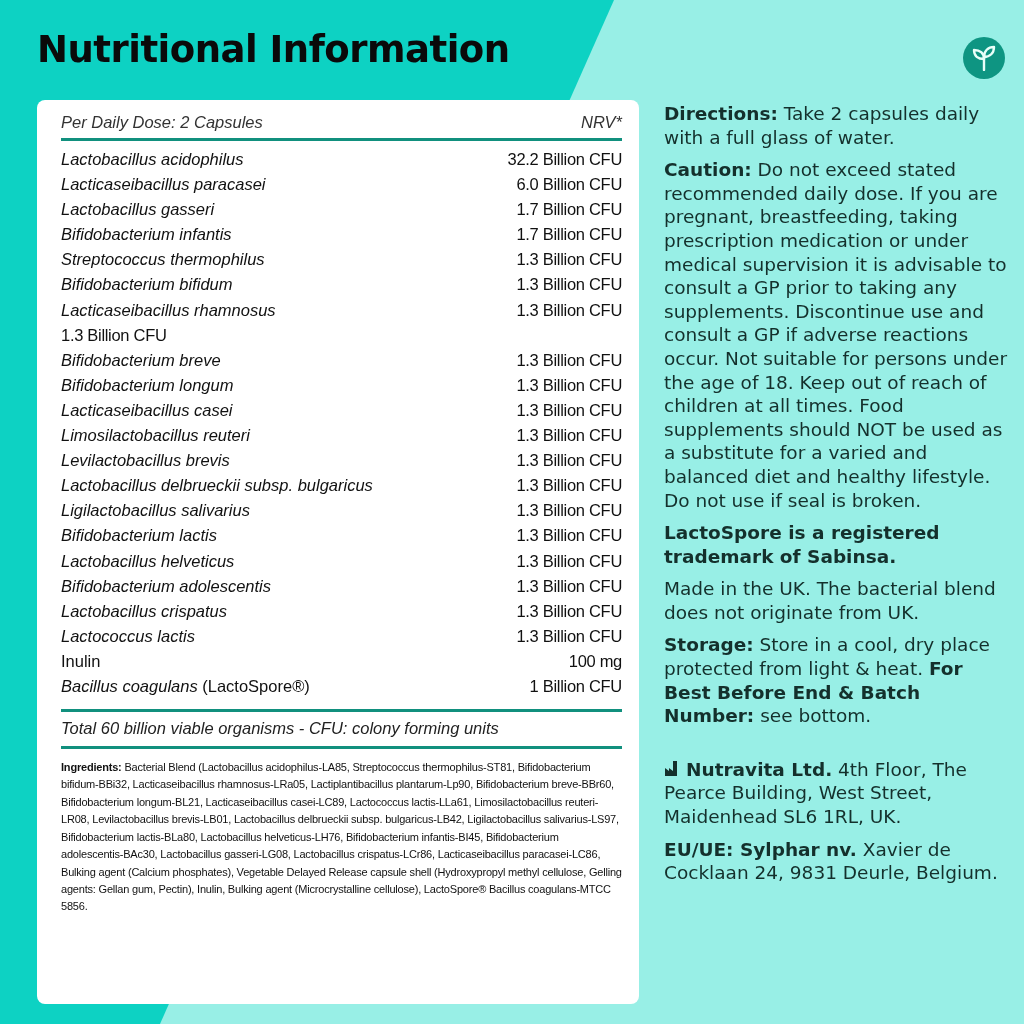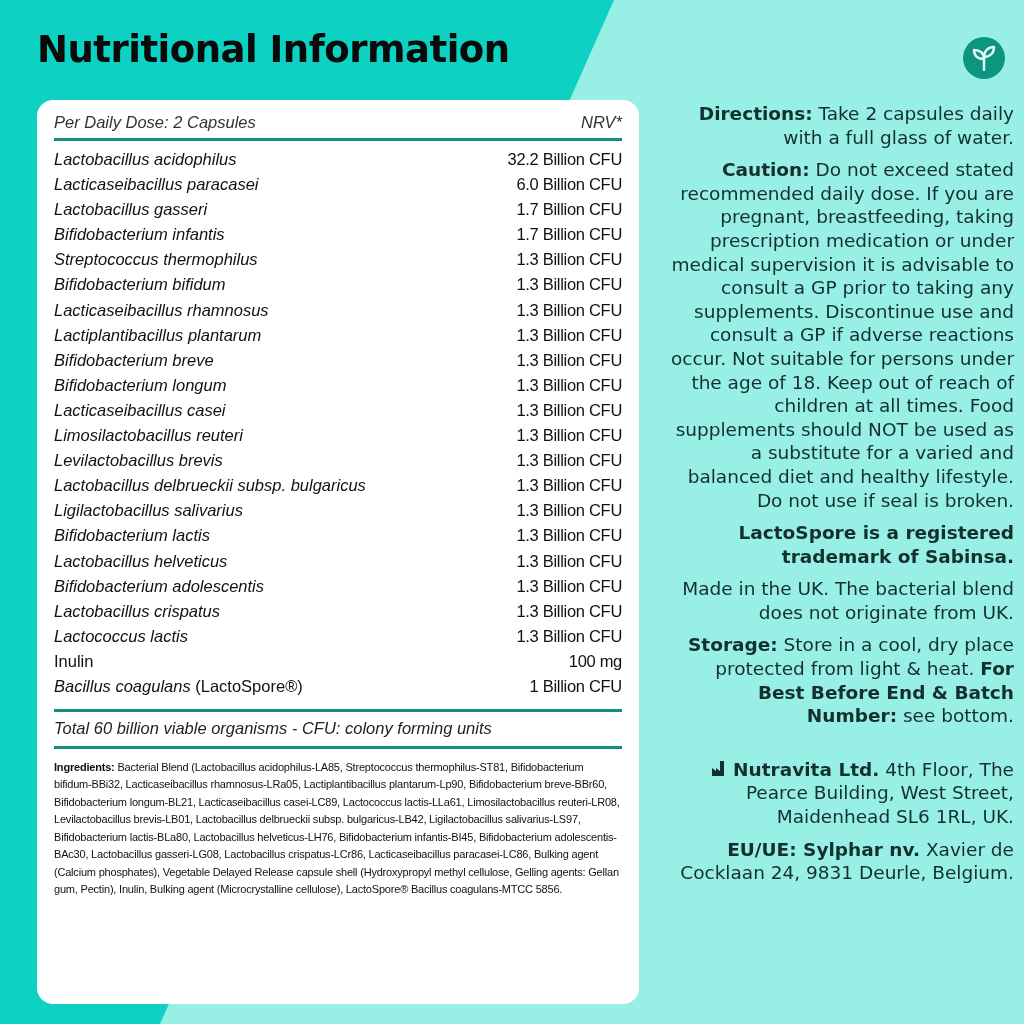--- a/index.html
+++ b/index.html
@@ -1,32 +1,32 @@
 <!DOCTYPE html>
 <html><head>
 <meta charset="utf-8">
 <style>
   * { margin:0; padding:0; box-sizing:border-box; }
   html, body { width:1024px; height:1024px; overflow:hidden; }
   body { position:relative; background:#98efe6; font-family:"Liberation Sans", sans-serif; color:#1b1b1b; }
   .bg-dark { position:absolute; inset:0; background:#0dd2c3; clip-path:polygon(0 0, 614px 0, 160px 1024px, 0 1024px); }
   .title { position:absolute; left:37px; top:28px; font-family:"DejaVu Sans", sans-serif; font-weight:bold; font-size:37px; letter-spacing:-0.5px; color:#0a0a0a;text-align:center; }
   .leaf { position:absolute; left:963px; top:37px; width:42px; height:42px; border-radius:50%; background:#0e9582; display:flex; align-items:center; justify-content:center; }
-  .card { position:absolute; left:37px; top:100px; width:602px; height:904px; background:#fff; border-radius:16px; padding:10px 17px 0 17px; }
+  .card { position:absolute; left:37px; top:100px; width:602px; height:904px; background:#fff; border-radius:8px; padding:10px 17px 0 24px; }
   .hdr { display:flex; justify-content:space-between; font-style:italic; font-size:16.5px; color:#333; padding:3px 0 6px 0; border-bottom:3px solid #11907e; }
   .rows { padding-top:6px; }
   .row { display:flex; justify-content:space-between; font-size:16.5px; height:25.1px; line-height:25px; color:#111; }
   .row .n { font-style:italic; }
   .row .n.plain { font-style:normal; }
   .row .n .up { font-style:normal; }
   .row .v { letter-spacing:-0.3px; }
   .total { border-top:3px solid #11907e; border-bottom:3px solid #11907e; margin-top:10px; padding:7px 0 8px 0; font-style:italic; font-size:16.5px; color:#222; }
   .ingr { padding-top:10px; font-size:11px; line-height:17.4px; color:#111; letter-spacing:-0.2px; }
   .ingr b { font-weight:bold; }
-  .right { position:absolute; left:664px; top:102px; width:350px; font-family:"DejaVu Sans", sans-serif; font-size:18.5px; line-height:23.6px; color:#14302c;text-align:right; }
+  .right { position:absolute; left:664px; top:102px; width:350px; font-family:"DejaVu Sans", sans-serif; font-size:18.5px; line-height:23.6px; color:#14302c; }
   .right p { margin-bottom:9px; }
   .right b { font-weight:bold; }
   .right .addr { margin-top:30px; }
   .fac { display:inline-block; vertical-align:baseline; margin-right:6px; }
 </style>
 </head>
 <body>
 
 <div class="bg-dark"></div>
 
@@ -68,21 +68,20 @@
       </div>
       <div class="row">
         <span class="n">Bifidobacterium bifidum</span>
         <span class="v">1.3 Billion CFU</span>
       </div>
       <div class="row">
         <span class="n">Lacticaseibacillus rhamnosus</span>
         <span class="v">1.3 Billion CFU</span>
       </div>
       <div class="row">
-        <span class="n">Lactiplantibacillus plantarum</span>
         <span class="v">1.3 Billion CFU</span>
       </div>
       <div class="row">
         <span class="n">Bifidobacterium breve</span>
         <span class="v">1.3 Billion CFU</span>
       </div>
       <div class="row">
         <span class="n">Bifidobacterium longum</span>
         <span class="v">1.3 Billion CFU</span>
       </div>

